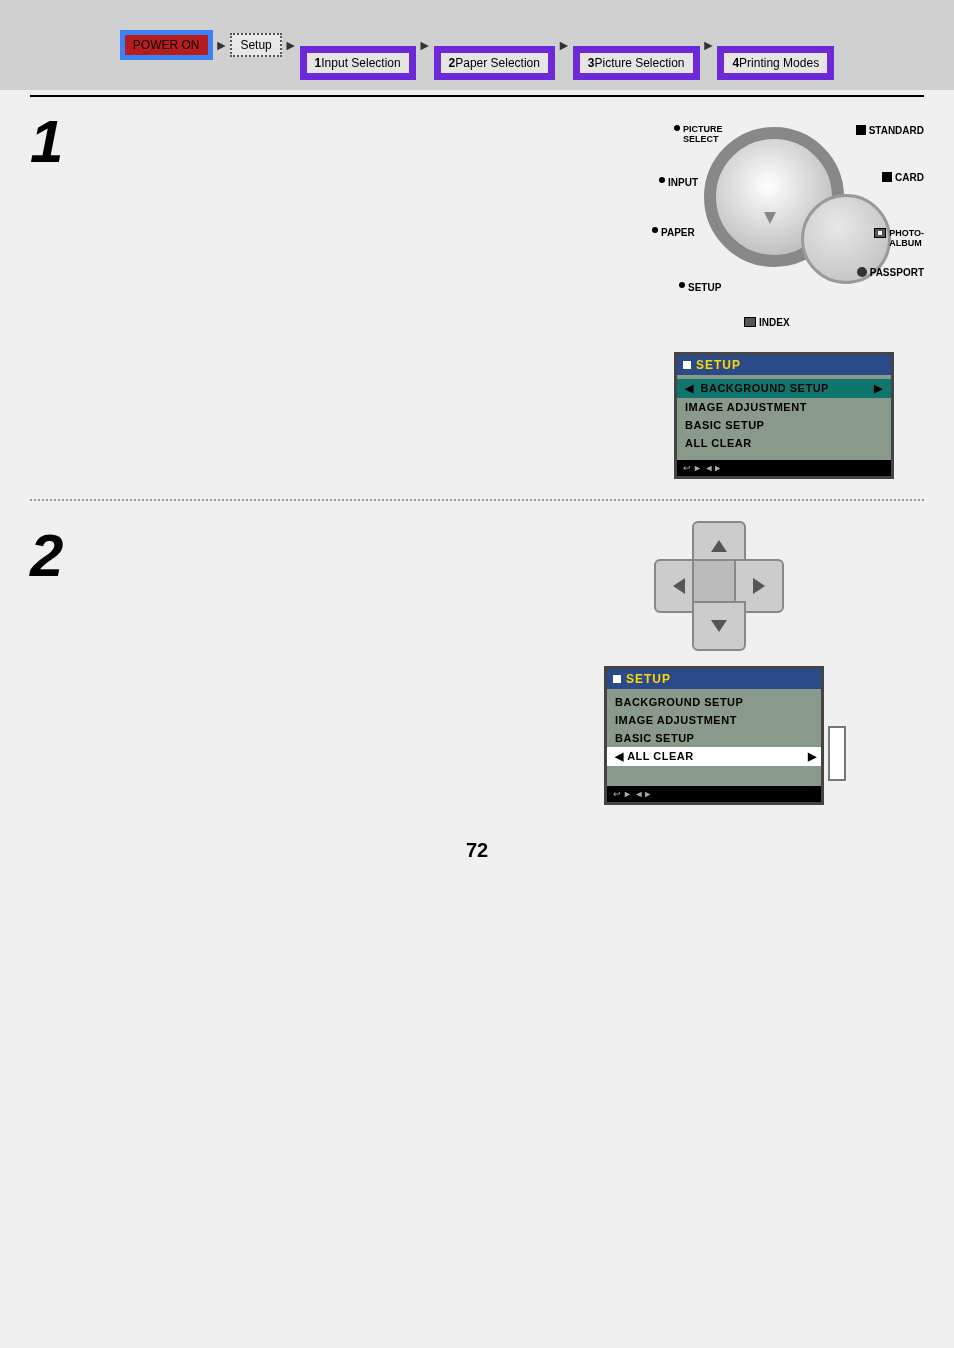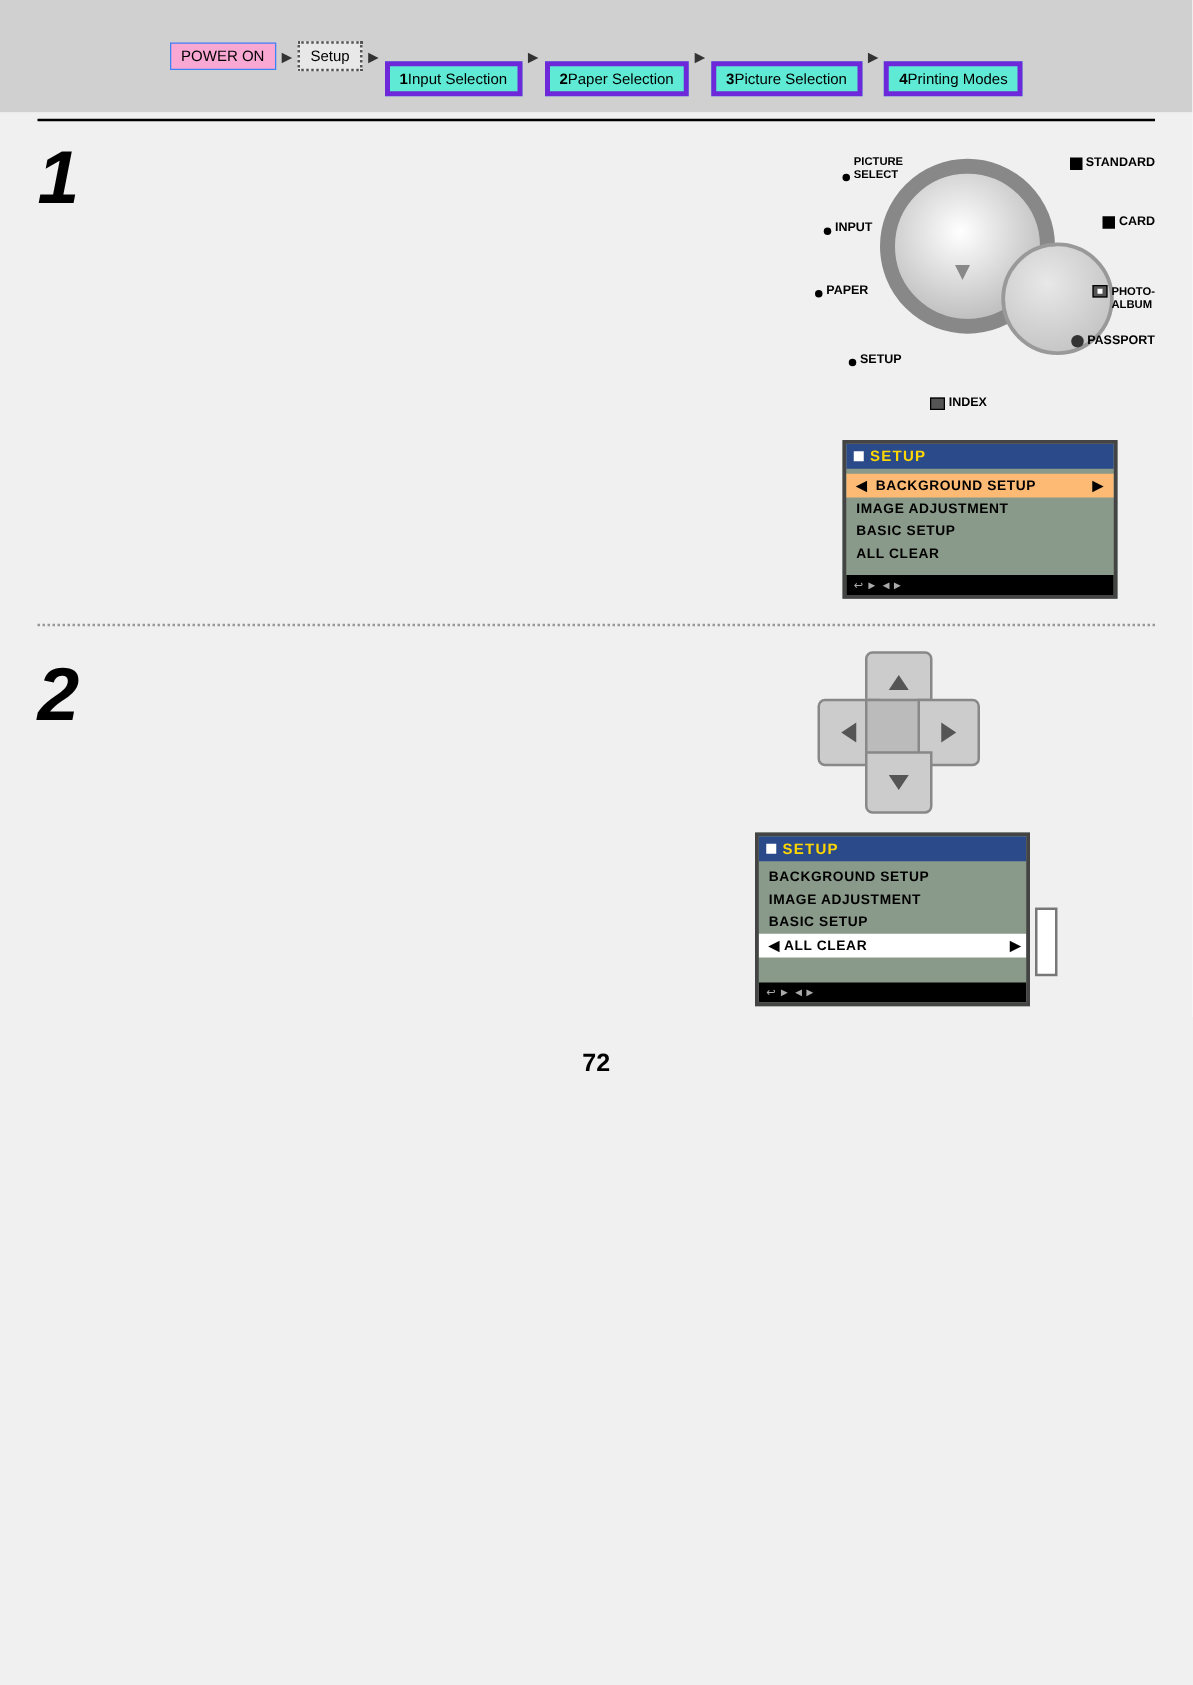--- a/index.html
+++ b/index.html
@@ -29,35 +29,35 @@
       gap: 0px;
       font-size: 13px;
     }
 
     .breadcrumb-item {
       display: flex;
       align-items: center;
     }
 
     .breadcrumb-label {
-      border: 1px solid #3b82f6;
+      border: 5px solid #3b82f6;
       padding: 3px 8px;
-      background: #f9a8d4;
+      background: #b91c1c;
       font-size: 12px;
       white-space: nowrap;
     }
 
     .breadcrumb-label.setup-dotted {
       border: 2px dotted #555;
       background: #e8e8e8;
     }
 
     .breadcrumb-label.numbered {
-      border: 4px solid #6d28d9;
-      background: #5eead4;
+      border: 7px solid #6d28d9;
+      background: #e5e5e5;
       margin-top: 36px;
     }
 
     .breadcrumb-arrow {
       font-size: 14px;
       margin: 0 2px;
       color: #333;
     }
 
     .top-rule {
@@ -124,21 +124,21 @@
       border-top: 12px solid #888;
     }
 
     
     .dial-label {
       position: absolute;
       font-size: 10px;
       font-weight: bold;
       color: #000;
       display: flex;
-      align-items: flex-end;
+      align-items: flex-start;
       gap: 3px;
     }
 
     .dial-dot {
       width: 6px;
       height: 6px;
       border-radius: 50%;
       background: #000;
       flex-shrink: 0;
     }
@@ -198,21 +198,21 @@
     .lcd-menu-item {
       padding: 3px 8px;
       font-size: 11px;
       font-weight: bold;
       color: #000;
       letter-spacing: 0.5px;
       white-space: nowrap;
     }
 
     .lcd-menu-item.highlighted {
-      background: #fdba74;
+      background: #0f766e;
       color: #000;
       display: flex;
       align-items: center;
       justify-content: space-between;
     }
 
     .lcd-footer {
       background: #000;
       padding: 3px 6px;
       display: flex;

